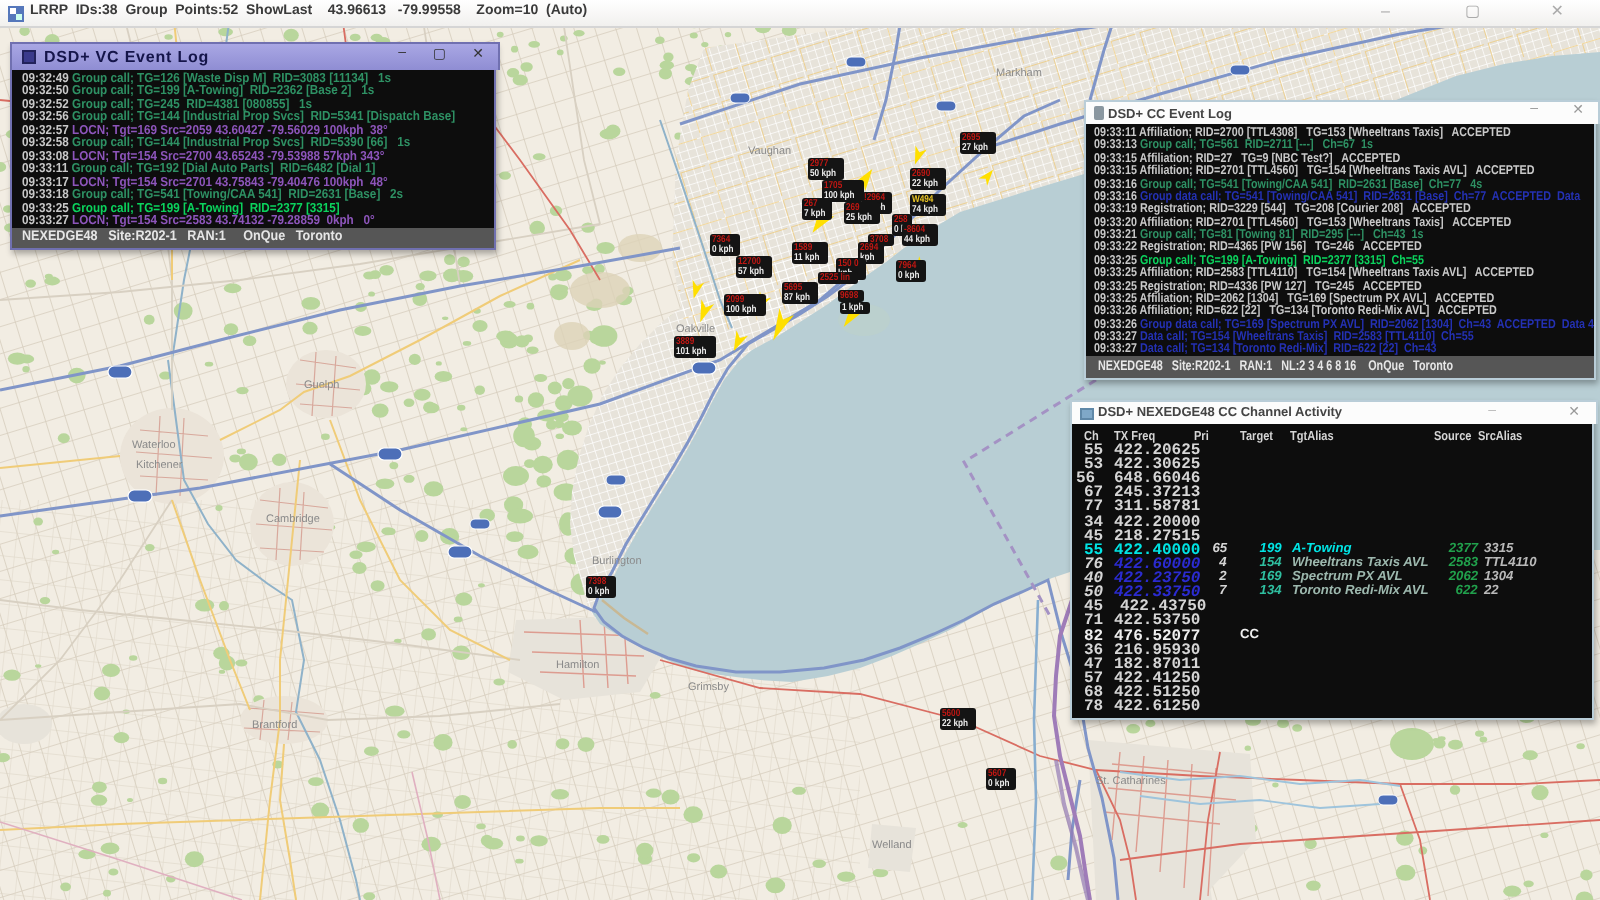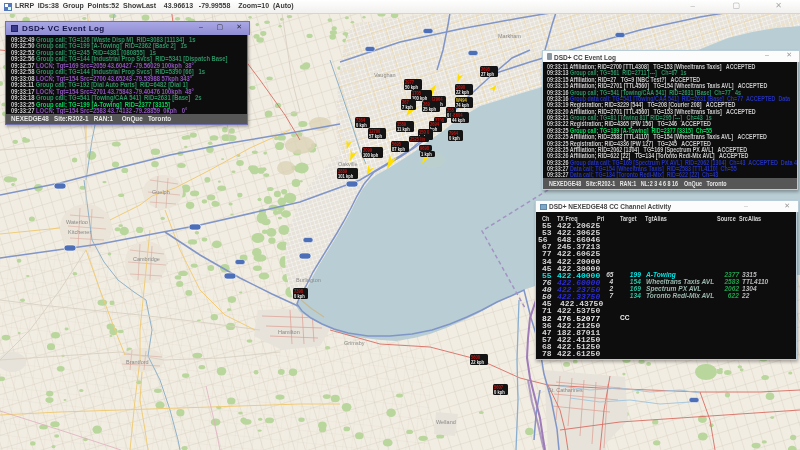--- a/index.html
+++ b/index.html
@@ -663,31 +663,31 @@
         <span class="tt">DSD+ NEXEDGE48 CC Channel Activity</span>
 <span style="position:absolute;right:50px;top:1px;font-size:7px;color:#bbb">–</span>
         <span style="position:absolute;right:8px;top:1px;font-size:7px;color:#999">✕</span>
       </div>
 <div class="log" id="calog">
         <div class="row" style="top:2.5px;font-size:6.5px;font-weight:bold;color:#d5d5d5"><span class="sx" style="transform:scaleX(.85);position:absolute;left:6px">Ch</span><span class="sx" style="transform:scaleX(.85);position:absolute;left:21px">TX Freq</span><span class="sx" style="transform:scaleX(.85);position:absolute;left:61px">Pri</span><span class="sx" style="transform:scaleX(.85);position:absolute;left:84px">Target</span><span class="sx" style="transform:scaleX(.85);position:absolute;left:109px">TgtAlias</span><span class="sx" style="transform:scaleX(.85);position:absolute;left:181px">Source</span><span class="sx" style="transform:scaleX(.85);position:absolute;left:203px">SrcAlias</span></div>
         <div class="row" style="top:9.00px"><span class="mono" style="position:absolute;left:6px;color:#d5d5d5;">55</span><span class="mono" style="position:absolute;left:21px;color:#d5d5d5;">422.20625</span></div>
         <div class="row" style="top:16.12px"><span class="mono" style="position:absolute;left:6px;color:#d5d5d5;">53</span><span class="mono" style="position:absolute;left:21px;color:#d5d5d5;">422.30625</span></div>
         <div class="row" style="top:23.24px"><span class="mono" style="position:absolute;left:2px;color:#d5d5d5;">56</span><span class="mono" style="position:absolute;left:21px;color:#d5d5d5;">648.66046</span></div>
         <div class="row" style="top:30.36px"><span class="mono" style="position:absolute;left:6px;color:#d5d5d5;">67</span><span class="mono" style="position:absolute;left:21px;color:#d5d5d5;">245.37213</span></div>
-        <div class="row" style="top:37.48px"><span class="mono" style="position:absolute;left:6px;color:#d5d5d5;">77</span><span class="mono" style="position:absolute;left:21px;color:#d5d5d5;">422.60625</span></div>
+        <div class="row" style="top:37.48px"><span class="mono" style="position:absolute;left:6px;color:#d5d5d5;">77</span><span class="mono" style="position:absolute;left:21px;color:#d5d5d5;">311.58781</span></div>
         <div class="row" style="top:44.60px"><span class="mono" style="position:absolute;left:6px;color:#d5d5d5;">34</span><span class="mono" style="position:absolute;left:21px;color:#d5d5d5;">422.20000</span></div>
-        <div class="row" style="top:51.72px"><span class="mono" style="position:absolute;left:6px;color:#d5d5d5;">45</span><span class="mono" style="position:absolute;left:21px;color:#d5d5d5;">422.30000</span></div>
+        <div class="row" style="top:51.72px"><span class="mono" style="position:absolute;left:6px;color:#d5d5d5;">45</span><span class="mono" style="position:absolute;left:21px;color:#d5d5d5;">218.27515</span></div>
         <div class="row" style="top:58.84px"><span class="mono" style="position:absolute;left:6px;color:#00e5e5;">55</span><span class="mono" style="position:absolute;left:21px;color:#00e5e5;">422.40000</span><span style="font-size:6.6px;font-weight:bold;position:absolute;left:70.2px;color:#d5d5d5;font-style:italic">65</span><span style="font-size:6.6px;font-weight:bold;position:absolute;left:93.8px;color:#00e5e5;font-style:italic">199</span><span style="font-size:6.6px;font-weight:bold;position:absolute;left:110px;color:#00e5e5;font-style:italic">A-Towing</span><span style="font-size:6.6px;font-weight:bold;position:absolute;left:188.4px;color:#21a04c;font-style:italic">2377</span><span style="font-size:6.6px;font-weight:bold;position:absolute;left:206px;color:#b9b9b9;font-style:italic">3315</span></div>
         <div class="row" style="top:65.96px"><span class="mono" style="position:absolute;left:6px;color:#d5d5d5;font-style:italic;">76</span><span class="mono" style="position:absolute;left:21px;color:#2b2bd0;font-style:italic;">422.60000</span><span style="font-size:6.6px;font-weight:bold;position:absolute;left:73.6px;color:#d5d5d5;font-style:italic">4</span><span style="font-size:6.6px;font-weight:bold;position:absolute;left:93.8px;color:#2fbfa0;font-style:italic">154</span><span style="font-size:6.6px;font-weight:bold;position:absolute;left:110px;color:#9db8ae;font-style:italic">Wheeltrans Taxis AVL</span><span style="font-size:6.6px;font-weight:bold;position:absolute;left:188.4px;color:#21a04c;font-style:italic">2583</span><span style="font-size:6.6px;font-weight:bold;position:absolute;left:206px;color:#b9b9b9;font-style:italic">TTL4110</span></div>
         <div class="row" style="top:73.08px"><span class="mono" style="position:absolute;left:6px;color:#d5d5d5;font-style:italic;">40</span><span class="mono" style="position:absolute;left:21px;color:#2b2bd0;font-style:italic;">422.23750</span><span style="font-size:6.6px;font-weight:bold;position:absolute;left:73.6px;color:#d5d5d5;font-style:italic">2</span><span style="font-size:6.6px;font-weight:bold;position:absolute;left:93.8px;color:#2fbfa0;font-style:italic">169</span><span style="font-size:6.6px;font-weight:bold;position:absolute;left:110px;color:#9db8ae;font-style:italic">Spectrum PX AVL</span><span style="font-size:6.6px;font-weight:bold;position:absolute;left:188.4px;color:#21a04c;font-style:italic">2062</span><span style="font-size:6.6px;font-weight:bold;position:absolute;left:206px;color:#b9b9b9;font-style:italic">1304</span></div>
         <div class="row" style="top:80.20px"><span class="mono" style="position:absolute;left:6px;color:#d5d5d5;font-style:italic;">50</span><span class="mono" style="position:absolute;left:21px;color:#2b2bd0;font-style:italic;">422.33750</span><span style="font-size:6.6px;font-weight:bold;position:absolute;left:73.6px;color:#d5d5d5;font-style:italic">7</span><span style="font-size:6.6px;font-weight:bold;position:absolute;left:93.8px;color:#2fbfa0;font-style:italic">134</span><span style="font-size:6.6px;font-weight:bold;position:absolute;left:110px;color:#9db8ae;font-style:italic">Toronto Redi-Mix AVL</span><span style="font-size:6.6px;font-weight:bold;position:absolute;left:191.8px;color:#21a04c;font-style:italic">622</span><span style="font-size:6.6px;font-weight:bold;position:absolute;left:206px;color:#b9b9b9;font-style:italic">22</span></div>
         <div class="row" style="top:87.32px"><span class="mono" style="position:absolute;left:6px;color:#d5d5d5;">45</span><span class="mono" style="position:absolute;left:24px;color:#d5d5d5;">422.43750</span></div>
         <div class="row" style="top:94.44px"><span class="mono" style="position:absolute;left:6px;color:#d5d5d5;">71</span><span class="mono" style="position:absolute;left:21px;color:#d5d5d5;text-align:center;">422.53750</span></div>
         <div class="row" style="top:101.56px"><span class="mono" style="position:absolute;left:6px;color:#efefef;">82</span><span class="mono" style="position:absolute;left:21px;color:#efefef;">476.52077</span><span style="font-size:6.6px;font-weight:bold;position:absolute;left:84px;color:#efefef;">CC</span></div>
-        <div class="row" style="top:108.68px"><span class="mono" style="position:absolute;left:6px;color:#d5d5d5;">36</span><span class="mono" style="position:absolute;left:21px;color:#d5d5d5;">422.21250</span></div>
+        <div class="row" style="top:108.68px"><span class="mono" style="position:absolute;left:6px;color:#d5d5d5;">36</span><span class="mono" style="position:absolute;left:21px;color:#d5d5d5;">216.95930</span></div>
         <div class="row" style="top:115.80px"><span class="mono" style="position:absolute;left:6px;color:#d5d5d5;">47</span><span class="mono" style="position:absolute;left:21px;color:#d5d5d5;">182.87011</span></div>
         <div class="row" style="top:122.92px"><span class="mono" style="position:absolute;left:6px;color:#d5d5d5;">57</span><span class="mono" style="position:absolute;left:21px;color:#d5d5d5;">422.41250</span></div>
         <div class="row" style="top:130.04px"><span class="mono" style="position:absolute;left:6px;color:#d5d5d5;">68</span><span class="mono" style="position:absolute;left:21px;color:#d5d5d5;">422.51250</span></div>
         <div class="row" style="top:137.16px"><span class="mono" style="position:absolute;left:6px;color:#d5d5d5;">78</span><span class="mono" style="position:absolute;left:21px;color:#d5d5d5;">422.61250</span></div>
       </div>
 </div>
 <div class="mk" style="left:480px;top:66px"><span class="mkx"><span class="id">2695</span>
 <span>27 kph</span></span></div>
     <div class="mk" style="left:404px;top:79px"><span class="mkx"><span class="id">2977</span>
 <span>50 kph</span></span></div>

